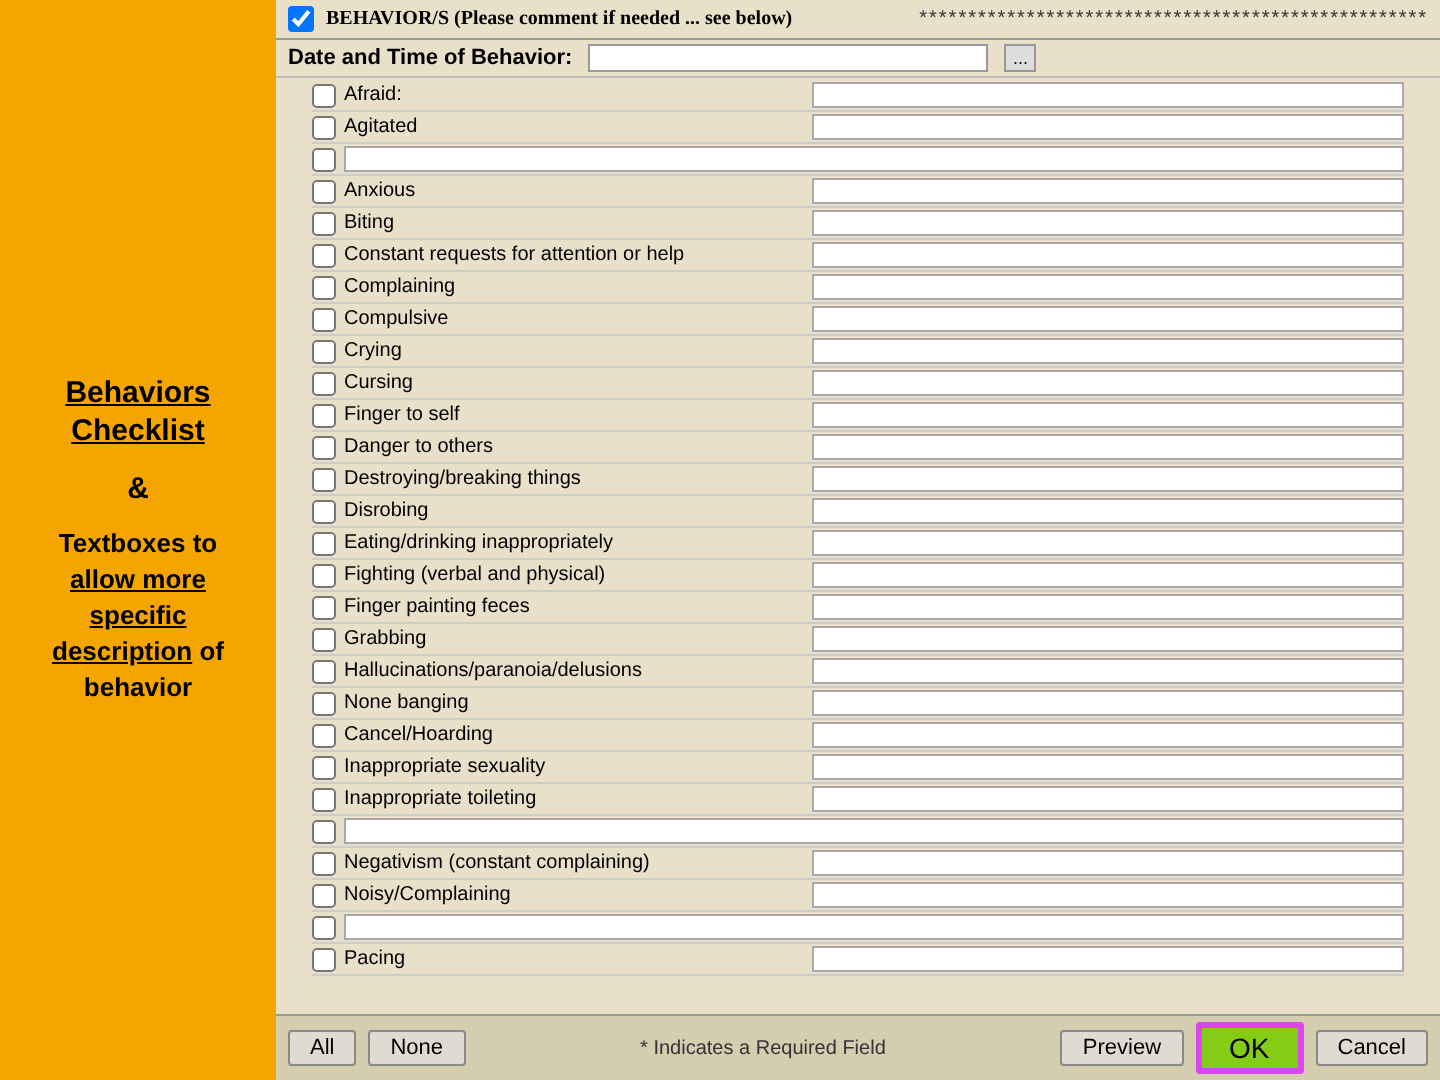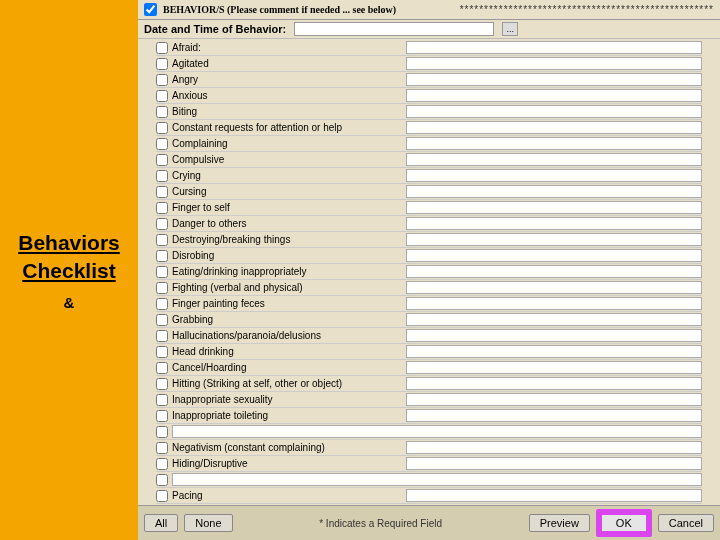--- a/index.html
+++ b/index.html
@@ -19,21 +19,21 @@
       background-color: #f5a500;
       display: flex;
       flex-direction: column;
       align-items: center;
       justify-content: center;
       padding: 20px 12px;
       gap: 10px;
     }
 
     #sidebar .sidebar-title {
-      font-size: 21px;
+      font-size: 15px;
       font-weight: bold;
       color: #000;
       text-align: center;
       text-decoration: underline;
       line-height: 1.3;
     }
 
     #sidebar .sidebar-amp {
       font-size: 15px;
       font-weight: bold;
@@ -183,33 +183,36 @@
 
     .footer-required {
       font-size: 10px;
       color: #333;
       flex: 1;
       text-align: center;
     }
 
     .footer-btn-ok {
       padding: 2px 14px;
-      font-size: 11px;
-      border: 6px solid #d946ef;
-      background: #e5e5e5;
+      font-size: 14px;
+      border: 3px solid #d946ef;
+      background: #84cc16;
       cursor: pointer;
       border-radius: 2px;
     }
   </style>
 </head>
 <body>
 
 <div id="sidebar">
   <div class="sidebar-title">Behaviors Checklist</div>
   <div class="sidebar-amp">&amp;</div>
+  <div class="sidebar-desc">
+    Textboxes to <span class="underline">allow more</span> <span class="underline">specific</span> <span class="underline">description</span> of behavior
+  </div>
 </div>
 
 <div id="main">
 
   <div id="header-row">
     <input type="checkbox" checked="" style="">
     <span class="header-text">BEHAVIOR/S (Please comment if needed ... see below)</span>
     <span class="header-stars">****************************************************</span>
   </div>
 
@@ -225,21 +228,20 @@
         <span class="behavior-label">Afraid:</span>
         <input type="text" style="">
       </div>
       <div class="behavior-row">
         <input type="checkbox" style="">
         <span class="behavior-label">Agitated</span>
         <input type="text" style="">
       </div>
       <div class="behavior-row">
         <input type="checkbox" style="">
-        <span class="behavior-label">Angry</span>
         <input type="text" style="">
       </div>
       <div class="behavior-row">
         <input type="checkbox" style="">
         <span class="behavior-label">Anxious</span>
         <input type="text" style="">
       </div>
       <div class="behavior-row">
         <input type="checkbox" style="">
         <span class="behavior-label">Biting</span>
@@ -310,55 +312,50 @@
         <span class="behavior-label">Grabbing</span>
         <input type="text" style="">
       </div>
       <div class="behavior-row">
         <input type="checkbox" style="">
         <span class="behavior-label">Hallucinations/paranoia/delusions</span>
         <input type="text" style="">
       </div>
       <div class="behavior-row">
         <input type="checkbox" style="">
-        <span class="behavior-label">Head drinking</span>
+        <span class="behavior-label">None banging</span>
         <input type="text" style="">
       </div>
       <div class="behavior-row">
         <input type="checkbox" style="">
         <span class="behavior-label">Cancel/Hoarding</span>
         <input type="text" style="">
       </div>
       <div class="behavior-row">
         <input type="checkbox" style="">
-        <span class="behavior-label">Hitting (Striking at self, other or object)</span>
-        <input type="text" style="">
-      </div>
-      <div class="behavior-row">
-        <input type="checkbox" style="">
         <span class="behavior-label">Inappropriate sexuality</span>
         <input type="text" style="">
       </div>
       <div class="behavior-row">
         <input type="checkbox" style="">
         <span class="behavior-label">Inappropriate toileting</span>
         <input type="text" style="">
       </div>
       <div class="behavior-row">
         <input type="checkbox" style="">
         <input type="text" style="">
       </div>
       <div class="behavior-row">
         <input type="checkbox" style="">
         <span class="behavior-label">Negativism (constant complaining)</span>
         <input type="text" style="">
       </div>
       <div class="behavior-row">
         <input type="checkbox" style="">
-        <span class="behavior-label">Hiding/Disruptive</span>
+        <span class="behavior-label">Noisy/Complaining</span>
         <input type="text" style="">
       </div>
       <div class="behavior-row">
         <input type="checkbox" style="">
         <input type="text" style="">
       </div>
       <div class="behavior-row">
         <input type="checkbox" style="">
         <span class="behavior-label">Pacing</span>
         <input type="text" style="">

